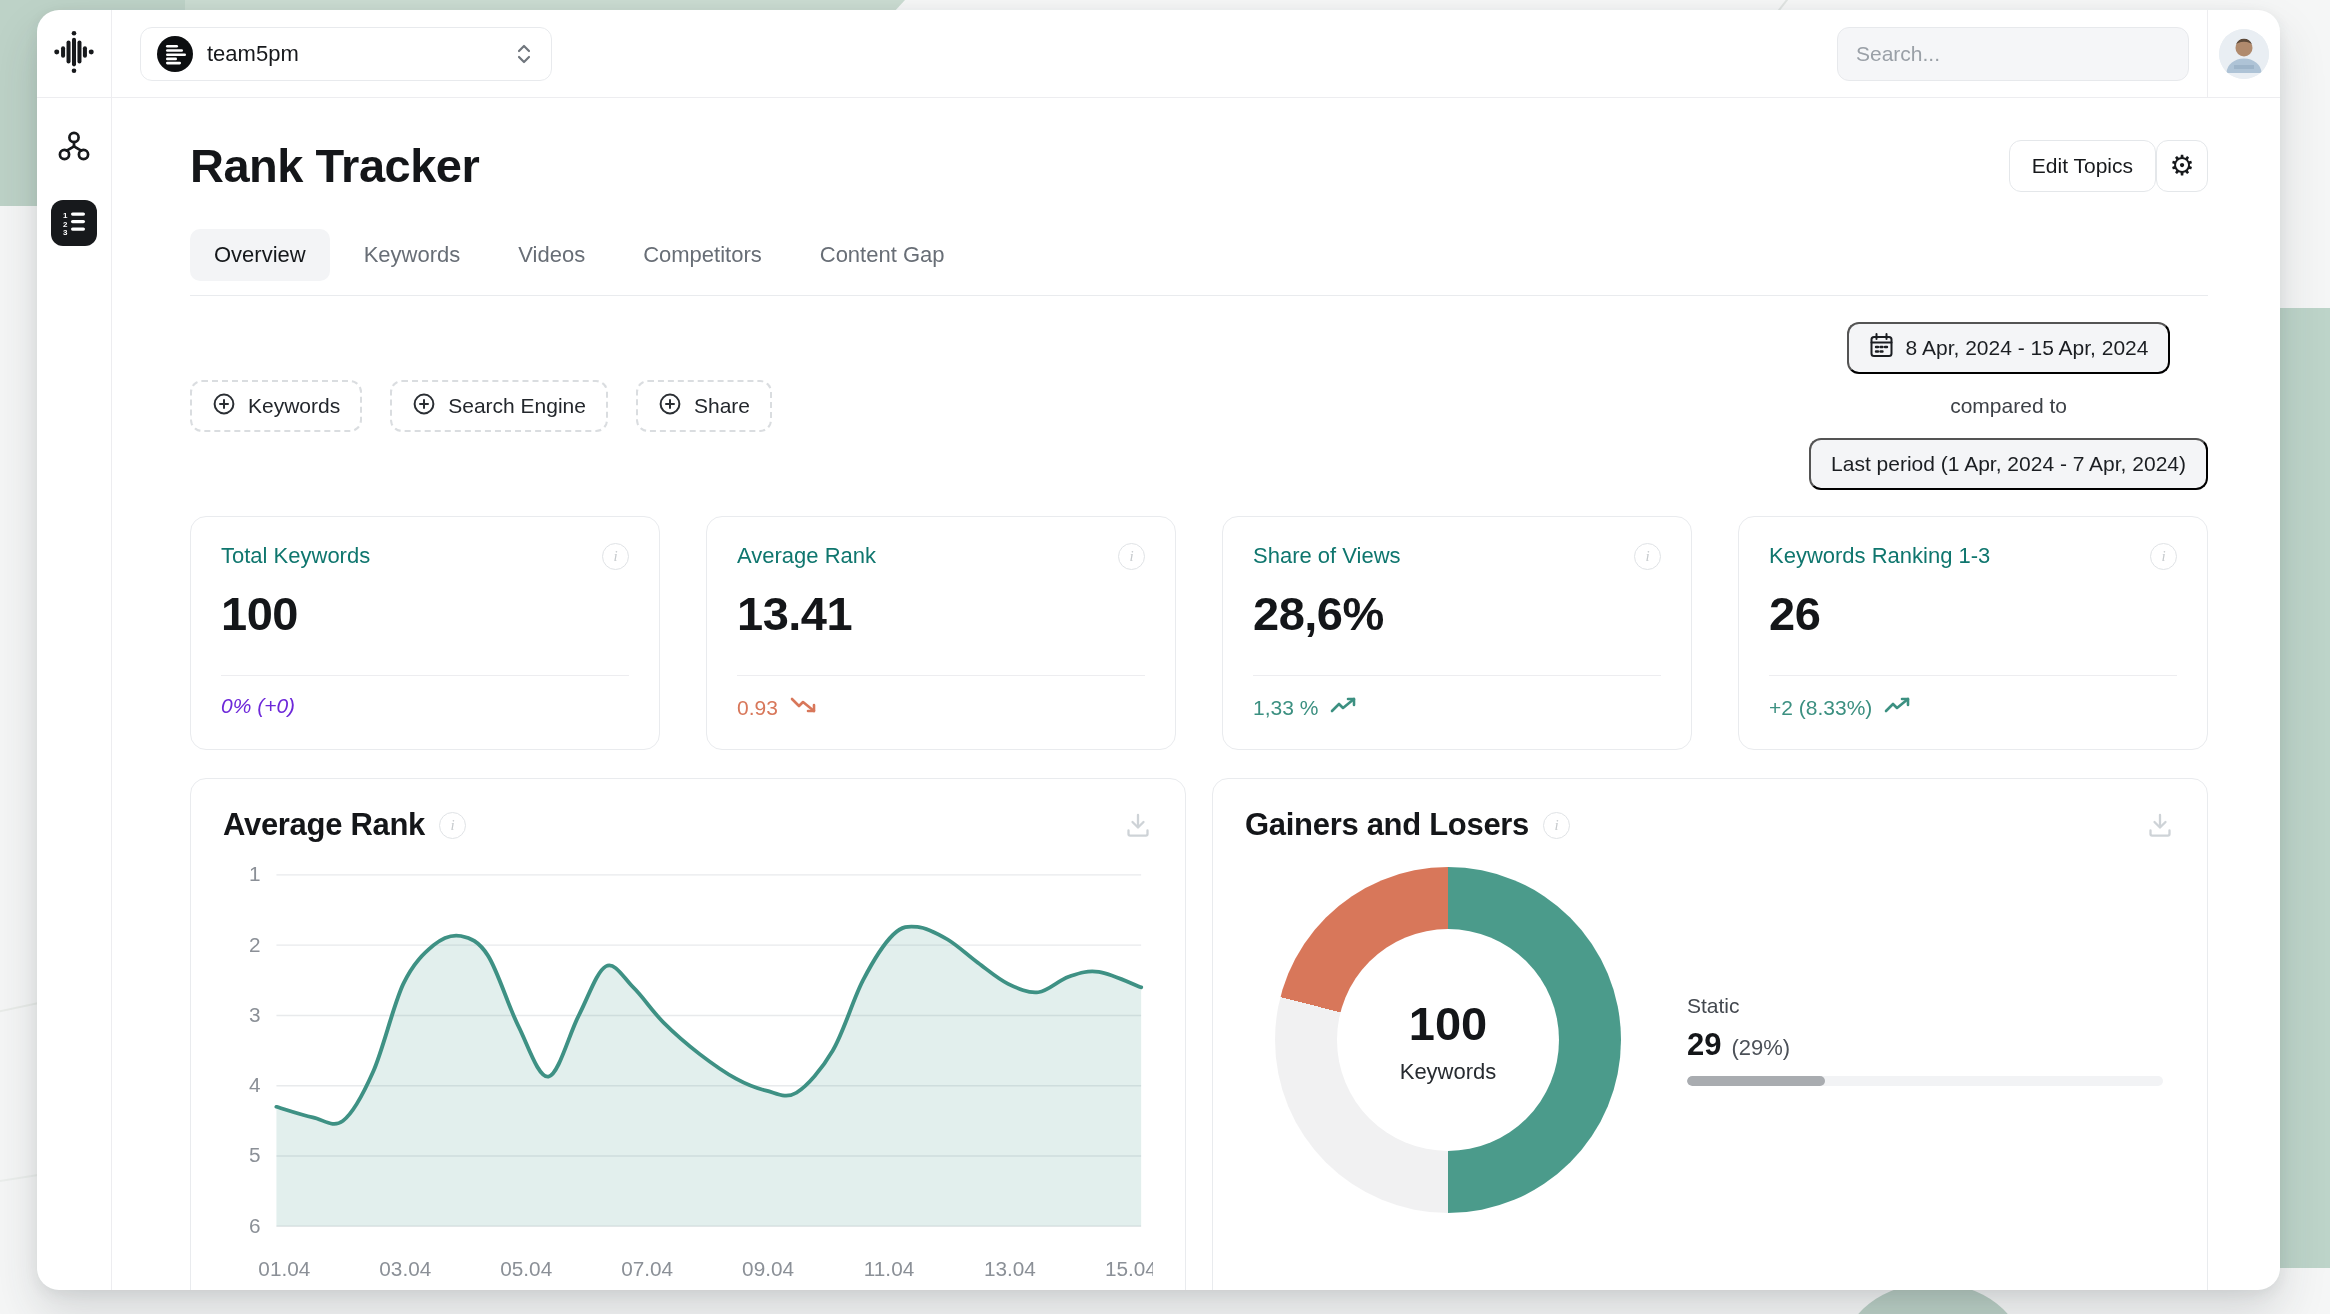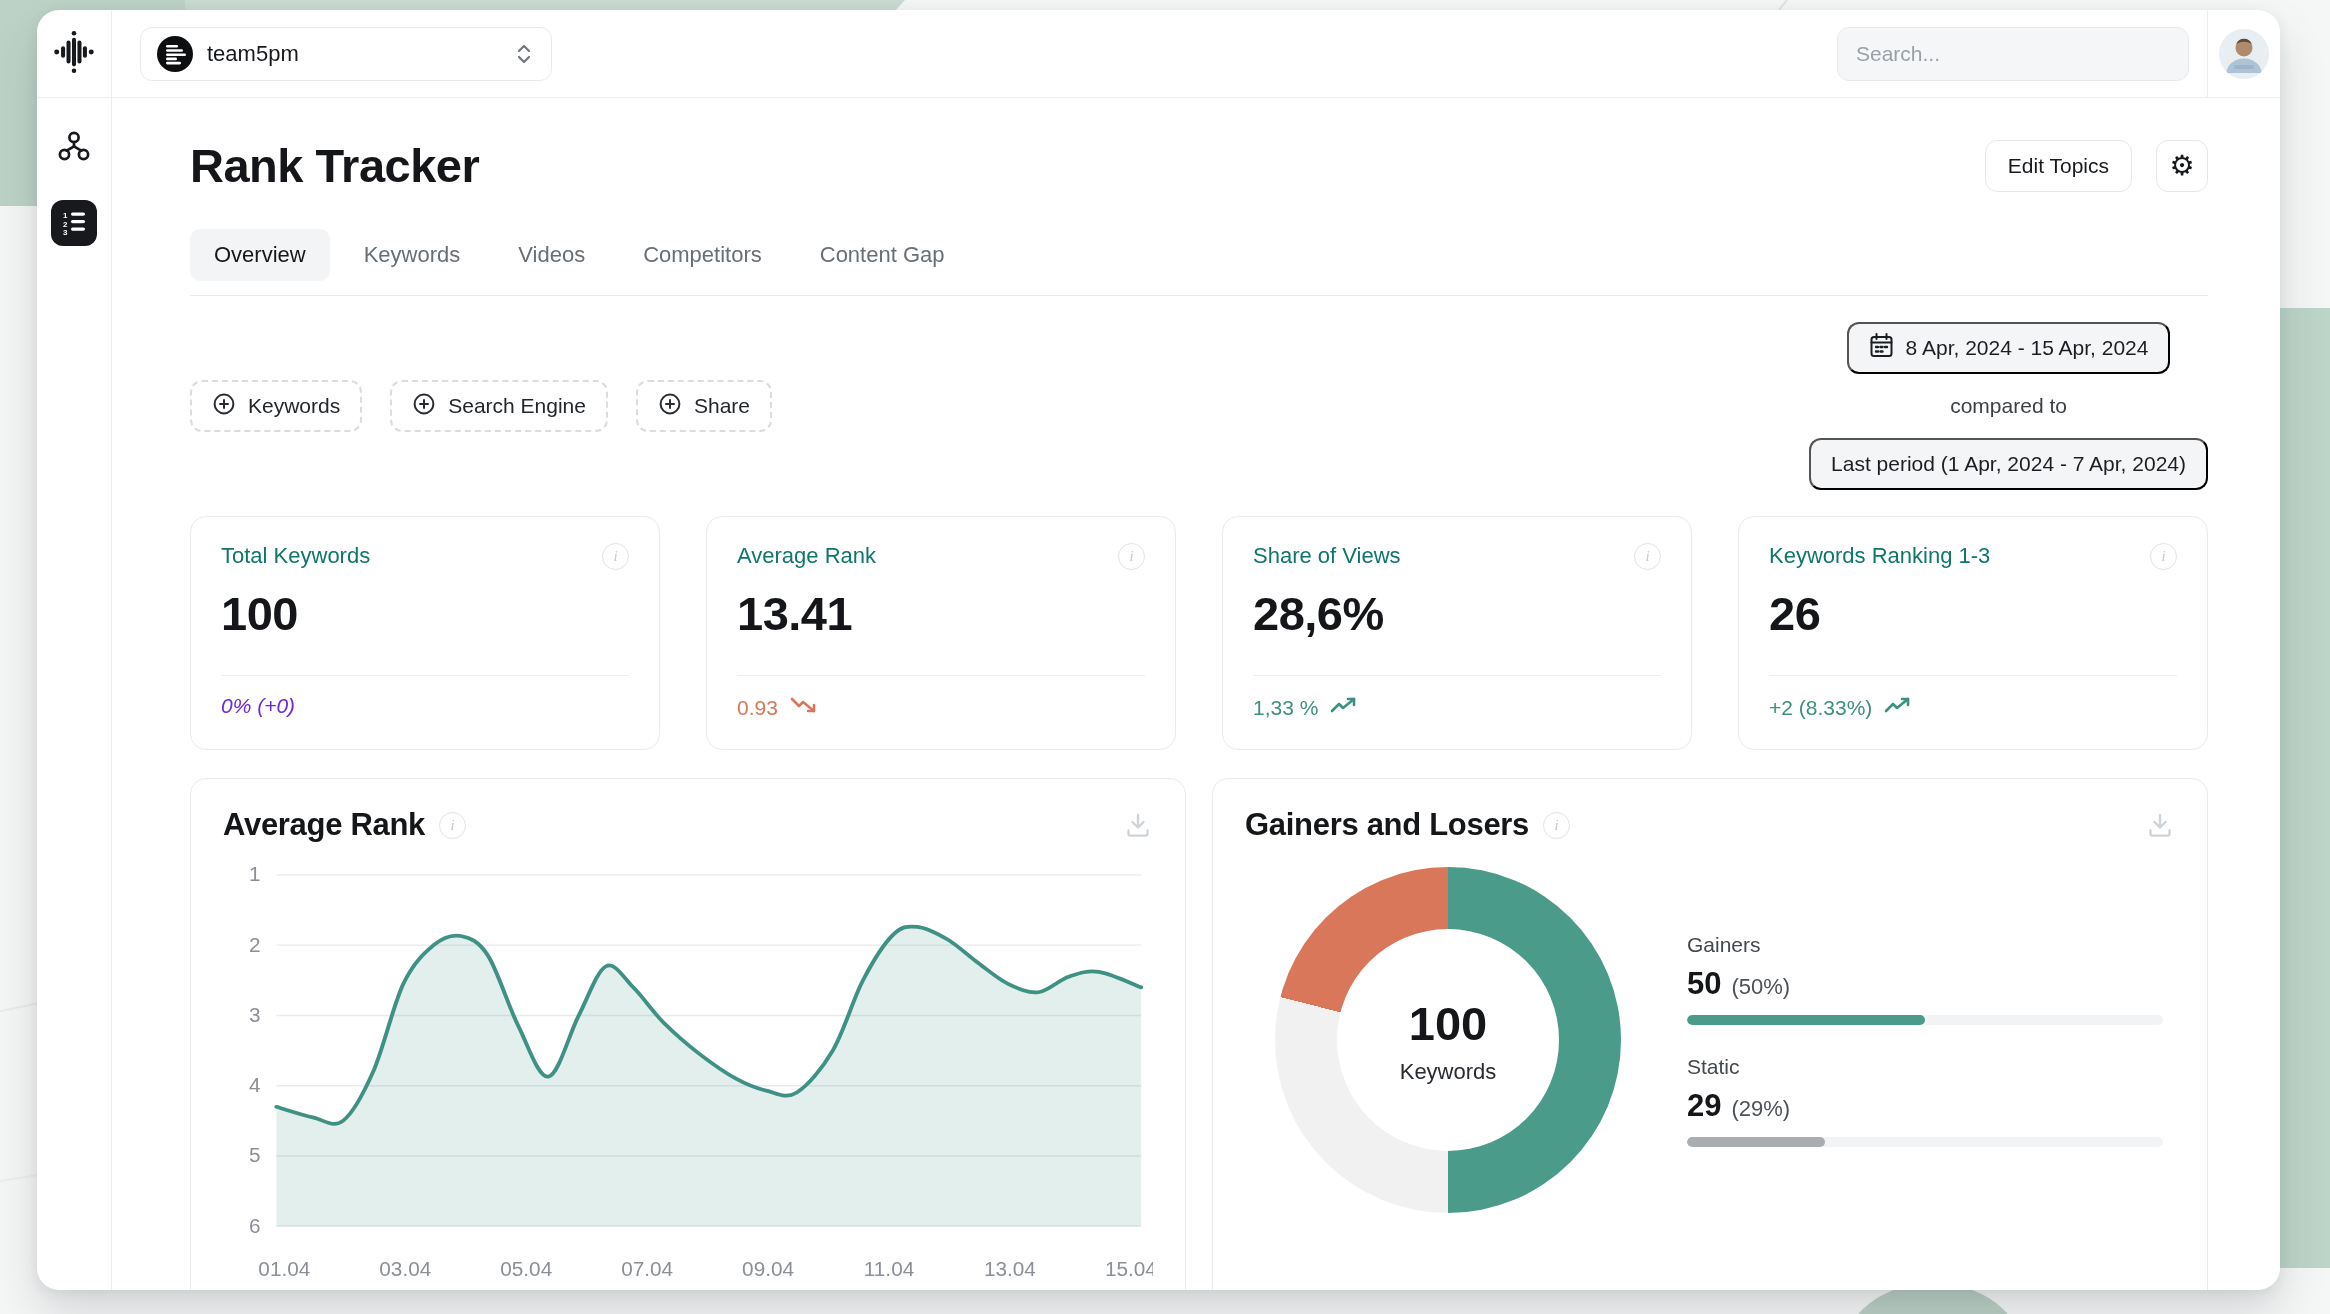--- a/index.html
+++ b/index.html
@@ -47,21 +47,21 @@
   .body-row { flex:1; display:flex; min-height:0; }
   .side { width:75px; flex:0 0 auto; border-right:1px solid #ededf0; padding-top:28px;
     display:flex; flex-direction:column; align-items:center; gap:28px; }
   .side-btn { width:46px; height:46px; border-radius:12px; display:flex; align-items:center; justify-content:center;
     color:#17191c; cursor:pointer; }
   .side-btn.active { background:#17191c; color:#fff; }
   .main { flex:1; min-width:0; padding:0 72px 0 78px; }
 
   .page-head { margin-top:40px; display:flex; align-items:center; justify-content:space-between; }
   .page-title { font-size:47px; font-weight:700; letter-spacing:-0.5px; color:#141619; }
-  .head-actions { display:flex; gap:24px; }
+  .head-actions { display:flex; gap:0; }
   .btn-outline { height:52px; padding:0 22px; border:1px solid #e4e7ea; border-radius:12px; background:#fff;
     font-size:21px; font-weight:500; color:#17191c; display:flex; align-items:center; cursor:pointer;
     font-family:"Liberation Sans",sans-serif; }
   .btn-icon { width:52px; padding:0; justify-content:center; font-size:28px; line-height:1; }
 
   .tabs { margin-top:36px; display:flex; gap:10px; }
   .tab { padding:13px 24px; font-size:22px; color:#686e76; border-radius:10px; cursor:pointer; white-space:nowrap; }
   .tab.active { background:#f3f4f6; color:#15181b; font-weight:500; }
   .rule { height:1px; background:#e9ebee; margin-top:14px; }
 
@@ -399,30 +399,20 @@
               <div class="donut" style="background: conic-gradient(rgb(75, 155, 139) 0%, rgb(75, 155, 139) 50%, rgb(241, 241, 242) 50%, rgb(241, 241, 242) 79%, rgb(216, 119, 90) 79%, rgb(216, 119, 90) 100%);"></div>
               <div class="donut-hole"></div>
               <div class="donut-center">
                 <div class="donut-value">100</div>
                 <div class="donut-label">Keywords</div>
               </div>
             </div>
 
             <div class="legend">
               <div>
-                <div class="leg-label">Gainers</div>
-                <div class="leg-value-row">
-                  <span class="leg-value">50</span>
-                  <span class="leg-pct">(50%)</span>
-                </div>
-                <div class="leg-track">
-                  <div class="leg-fill" style="width: 50%; background: rgb(75, 155, 139);"></div>
-                </div>
-              </div>
-              <div>
                 <div class="leg-label">Static</div>
                 <div class="leg-value-row">
                   <span class="leg-value">29</span>
                   <span class="leg-pct">(29%)</span>
                 </div>
                 <div class="leg-track">
                   <div class="leg-fill" style="width: 29%; background: rgb(169, 172, 176);"></div>
                 </div>
               </div>
             </div>

